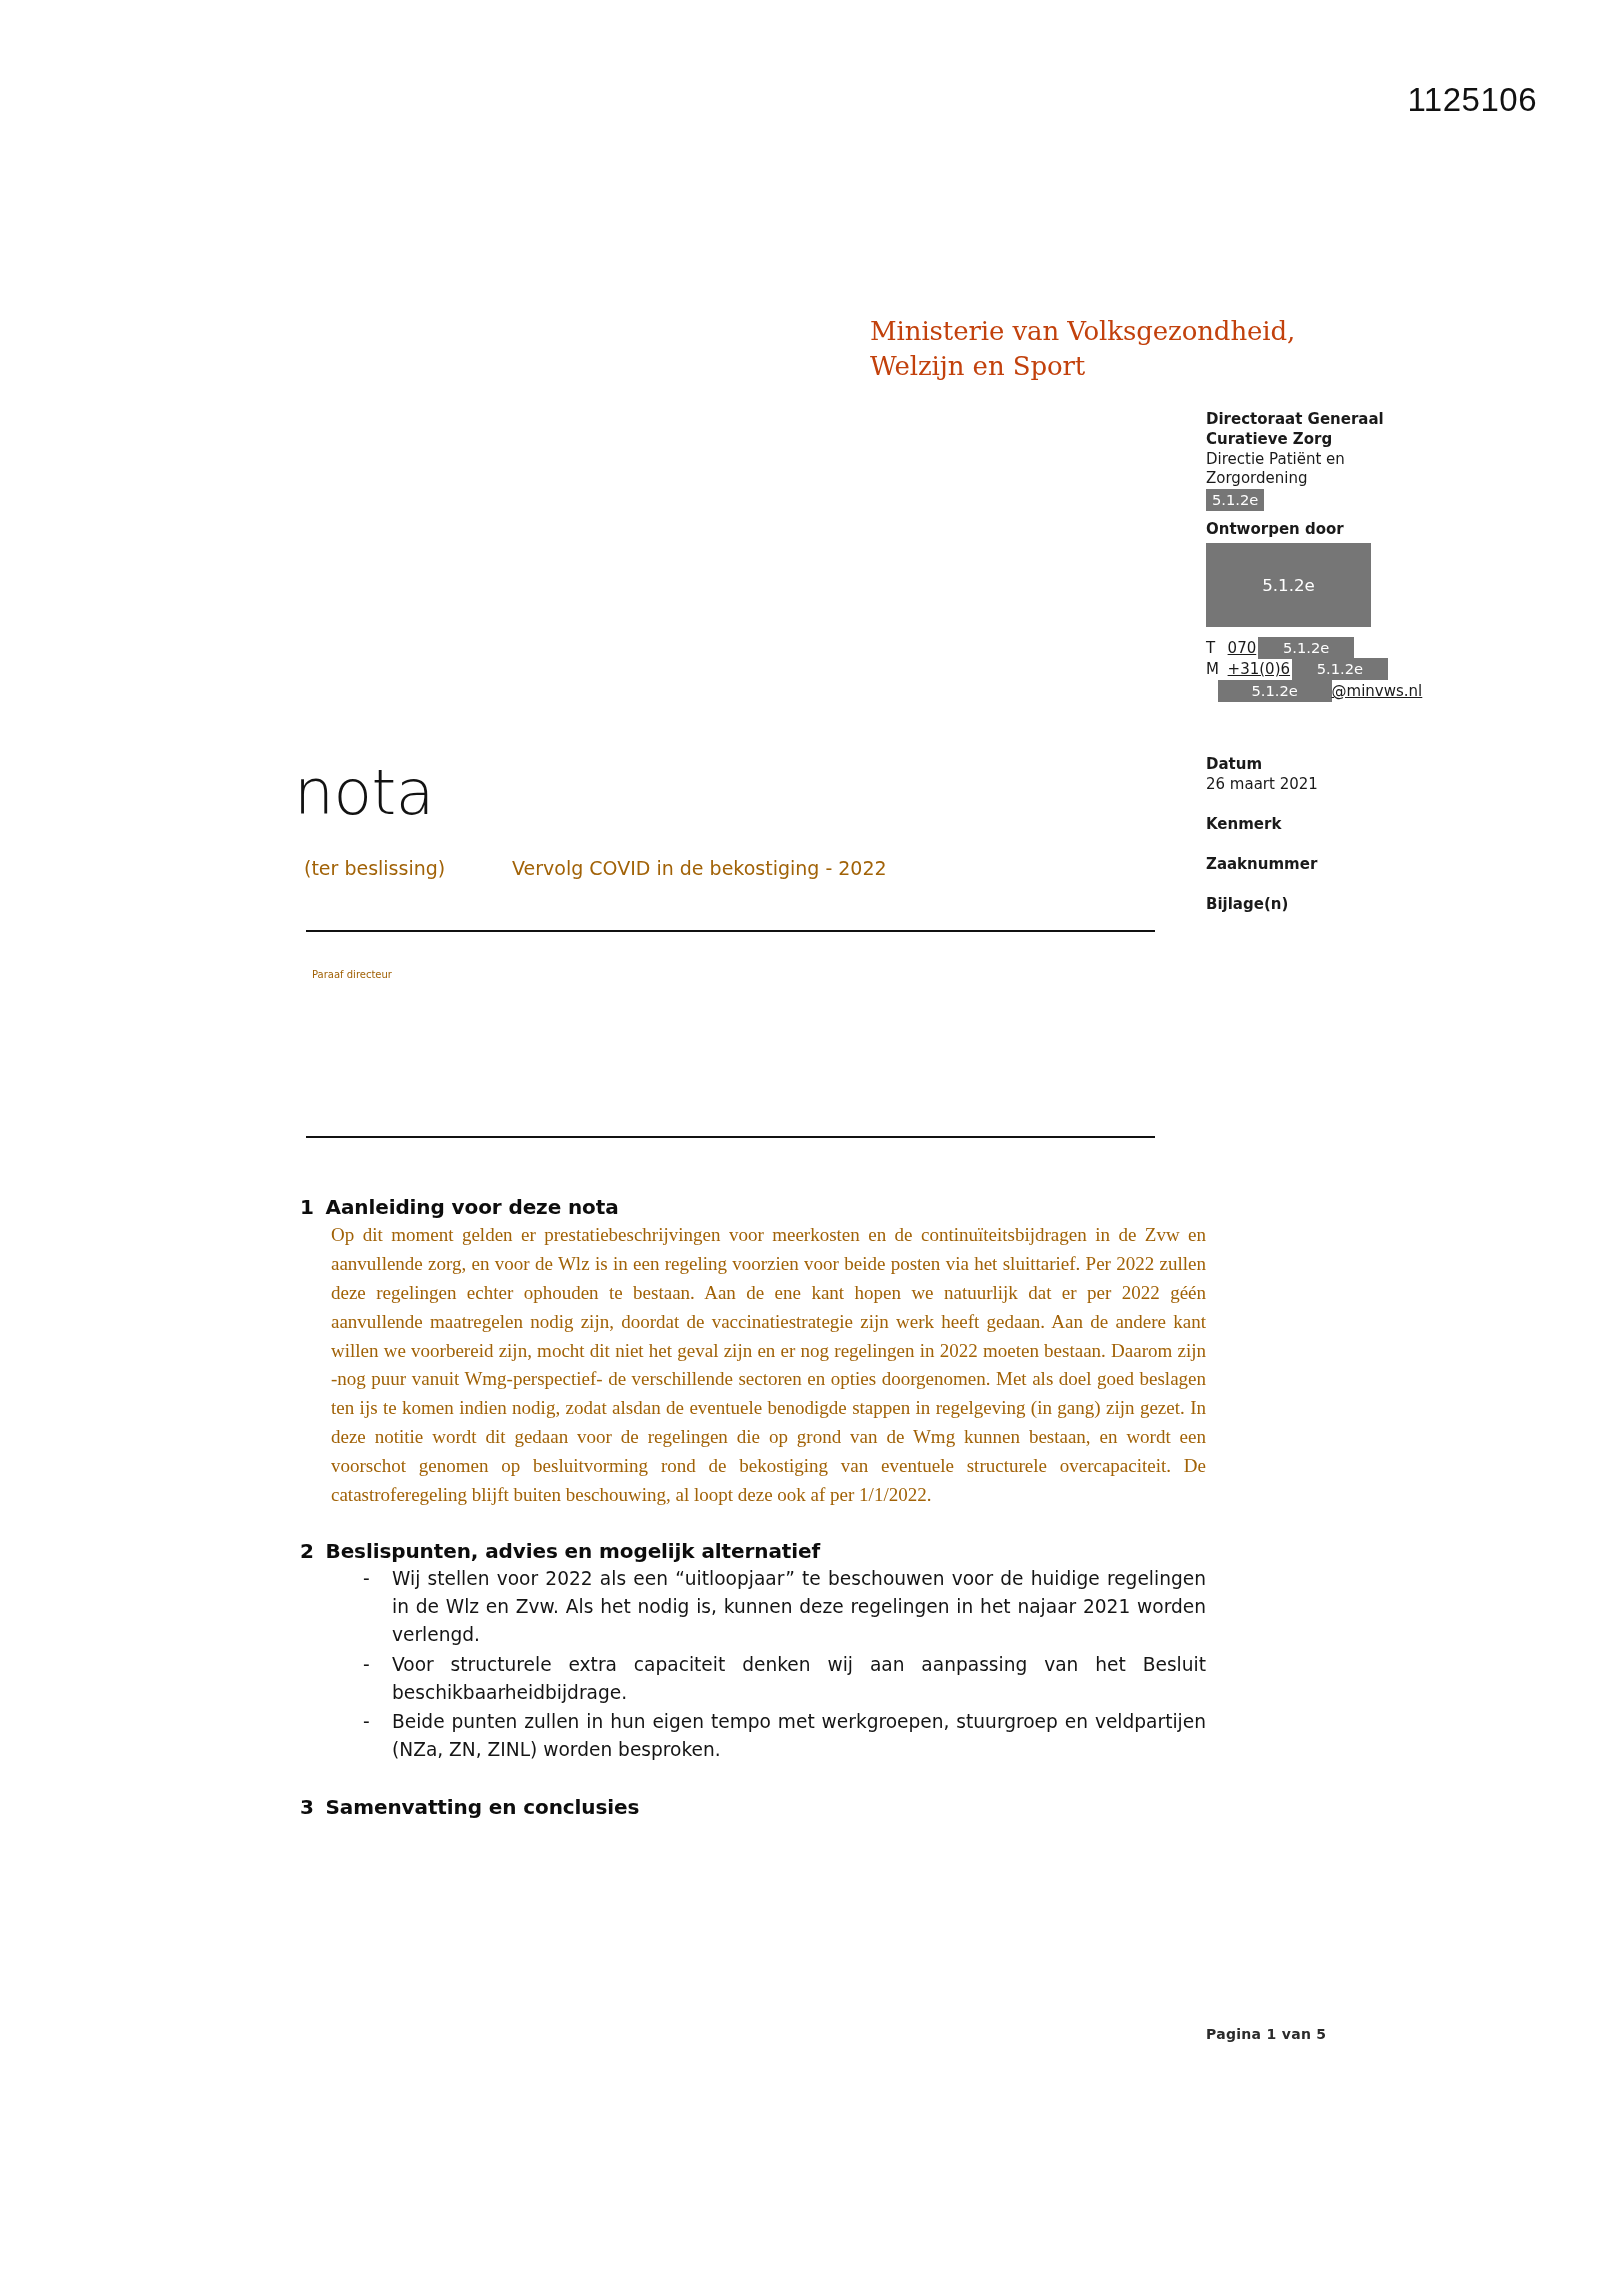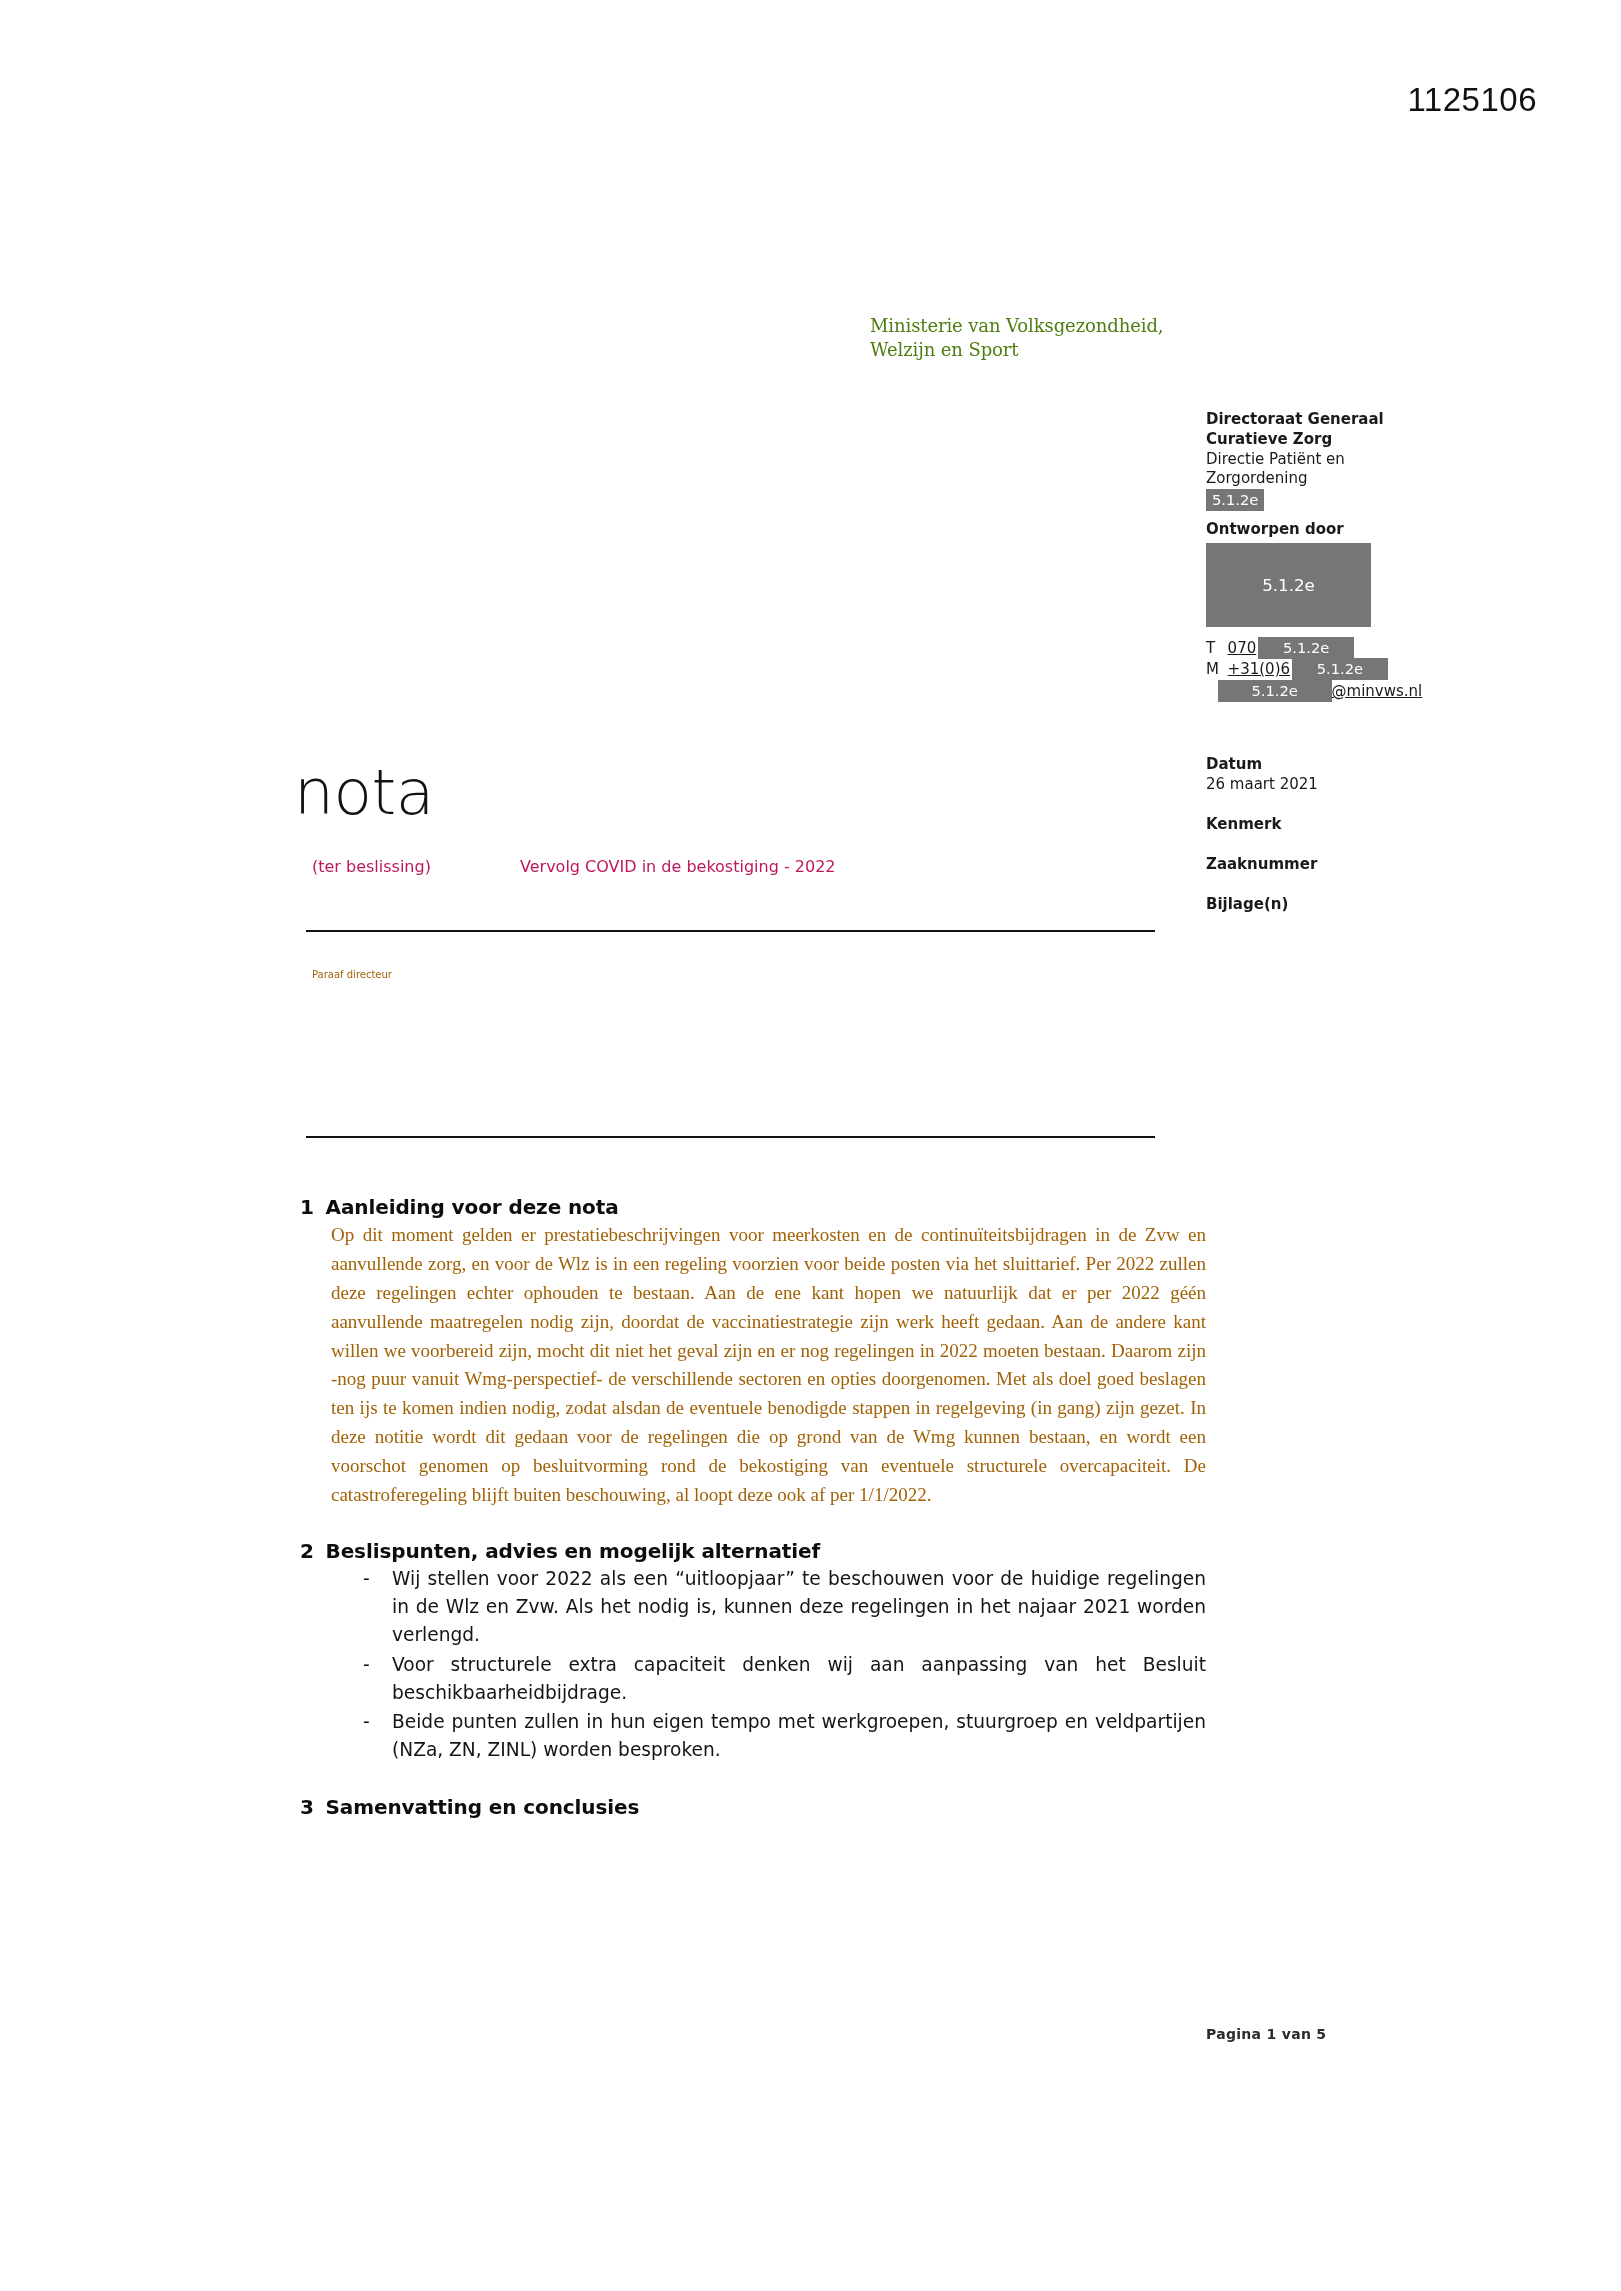--- a/index.html
+++ b/index.html
@@ -30,23 +30,23 @@
     letter-spacing: 0.5px;
     color: #111;
   }
 
   
   .ministry {
     position: absolute;
     left: 870px;
     top: 274px;
     font-family: "DejaVu Serif", serif;
-    font-size: 18px;
+    font-size: 26px;
     line-height: 1.35;
-    color: #4d7c0f;
+    color: #c2410c;
     letter-spacing: -0.1px;
   }
   .ministry span { display: block; }
 
   
   .meta-col {
     position: absolute;
     left: 1206px;
     top: 370px;
     width: 255px;
@@ -116,25 +116,25 @@
     left: 294px;
     top: 716px;
     font-family: "DejaVu Sans", sans-serif;
     font-weight: 300;
     font-size: 63px;
     letter-spacing: -0.5px;
     color: #121212;
   }
   .subline {
     position: absolute;
-    left: 312px;
+    left: 304px;
     top: 817px;
     width: 804px;
-    font-size: 16px;
-    color: #be185d;
+    font-size: 19px;
+    color: #a16207;
   }
   .subline .kind {
     display: inline-block;
     width: 208px;
   }
 
   .rule {
     position: absolute;
     left: 306px;
     width: 849px;

